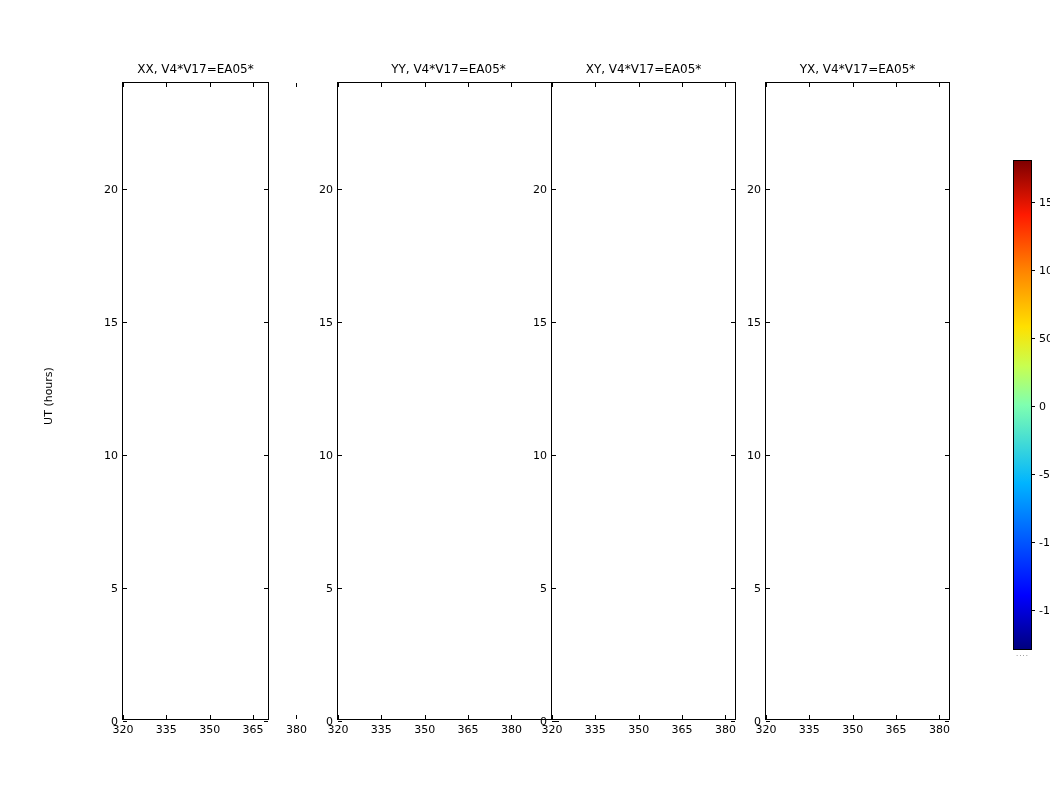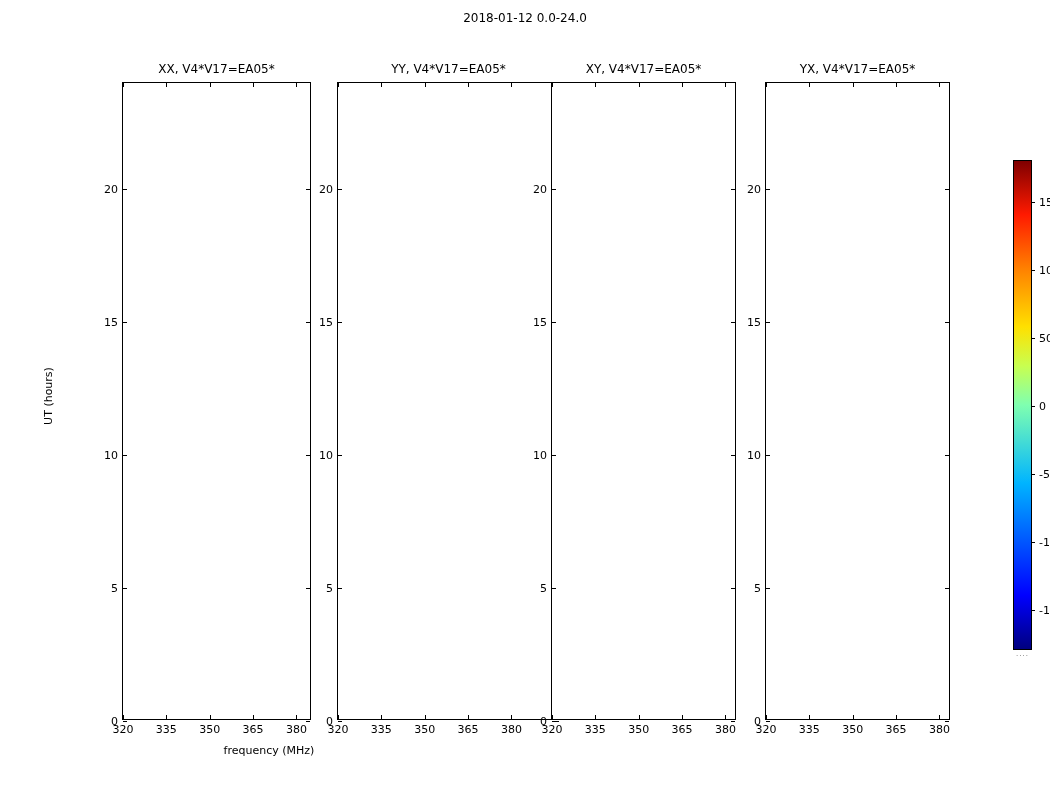--- a/index.html
+++ b/index.html
@@ -151,23 +151,22 @@
     color: #555555;
     text-align: center;
     letter-spacing: 1px;
   }
 </style>
 </head>
 <body>
 
 <div id="figure">
 
-  <div class="suptitle">2018-01-12 0.0-24.0</div>
-
-  <div class="panel" id="panel-0" style="left:122px; width:189px;">
+
+  <div class="panel" id="panel-0" style="left:122px; width:147px;">
     <div class="title">XX, V4*V17=EA05*</div>
     <div class="axes">
         <div class="ytick" style="top: 638px;"></div>
         <div class="ytick right" style="top: 638px;"></div>
         <div class="yticklabel" style="top: 638px;">0</div>
         <div class="ytick" style="top: 505.083px;"></div>
         <div class="ytick right" style="top: 505.083px;"></div>
         <div class="yticklabel" style="top: 505.083px;">5</div>
         <div class="ytick" style="top: 372.167px;"></div>
         <div class="ytick right" style="top: 372.167px;"></div>
@@ -298,21 +297,20 @@
         <div class="xtick" style="left: 130.078px;"></div>
         <div class="xtick top" style="left: 130.078px;"></div>
         <div class="xticklabel" style="left: 130.078px;">365</div>
         <div class="xtick" style="left: 173.438px;"></div>
         <div class="xtick top" style="left: 173.438px;"></div>
         <div class="xticklabel" style="left: 173.438px;">380</div>
       </div>
   </div>
 
   <div class="ylabel" id="ylabel-main" style="left: 48px; top: 396px; transform: rotate(-90deg) translate(-50%, -50%); transform-origin: 0px 0px;">UT (hours)</div>
-  <div class="xlabel" id="xlabel-main" style="left: 0px; top: 745px; width: 1050px; text-align: center; padding-right: 512px; box-sizing: border-box;">frequency (MHz)</div>
 
   <div id="colorbar">
     <div class="grad" id="cb-grad" style="background: linear-gradient(rgb(127, 0, 0) 0%, rgb(255, 26, 0) 11%, rgb(255, 128, 0) 22%, rgb(255, 224, 0) 34%, rgb(200, 255, 80) 42%, rgb(127, 255, 176) 50%, rgb(0, 180, 255) 66%, rgb(0, 0, 255) 89%, rgb(0, 0, 127) 100%);"></div>
   <div class="cbtick" style="top: 449.167px;"></div>
       <div class="cbticklabel" style="top: 449.167px;">-150</div>
       <div class="cbtick" style="top: 381.111px;"></div>
       <div class="cbticklabel" style="top: 381.111px;">-100</div>
       <div class="cbtick" style="top: 313.056px;"></div>
       <div class="cbticklabel" style="top: 313.056px;">-50</div>
       <div class="cbtick" style="top: 245px;"></div>

